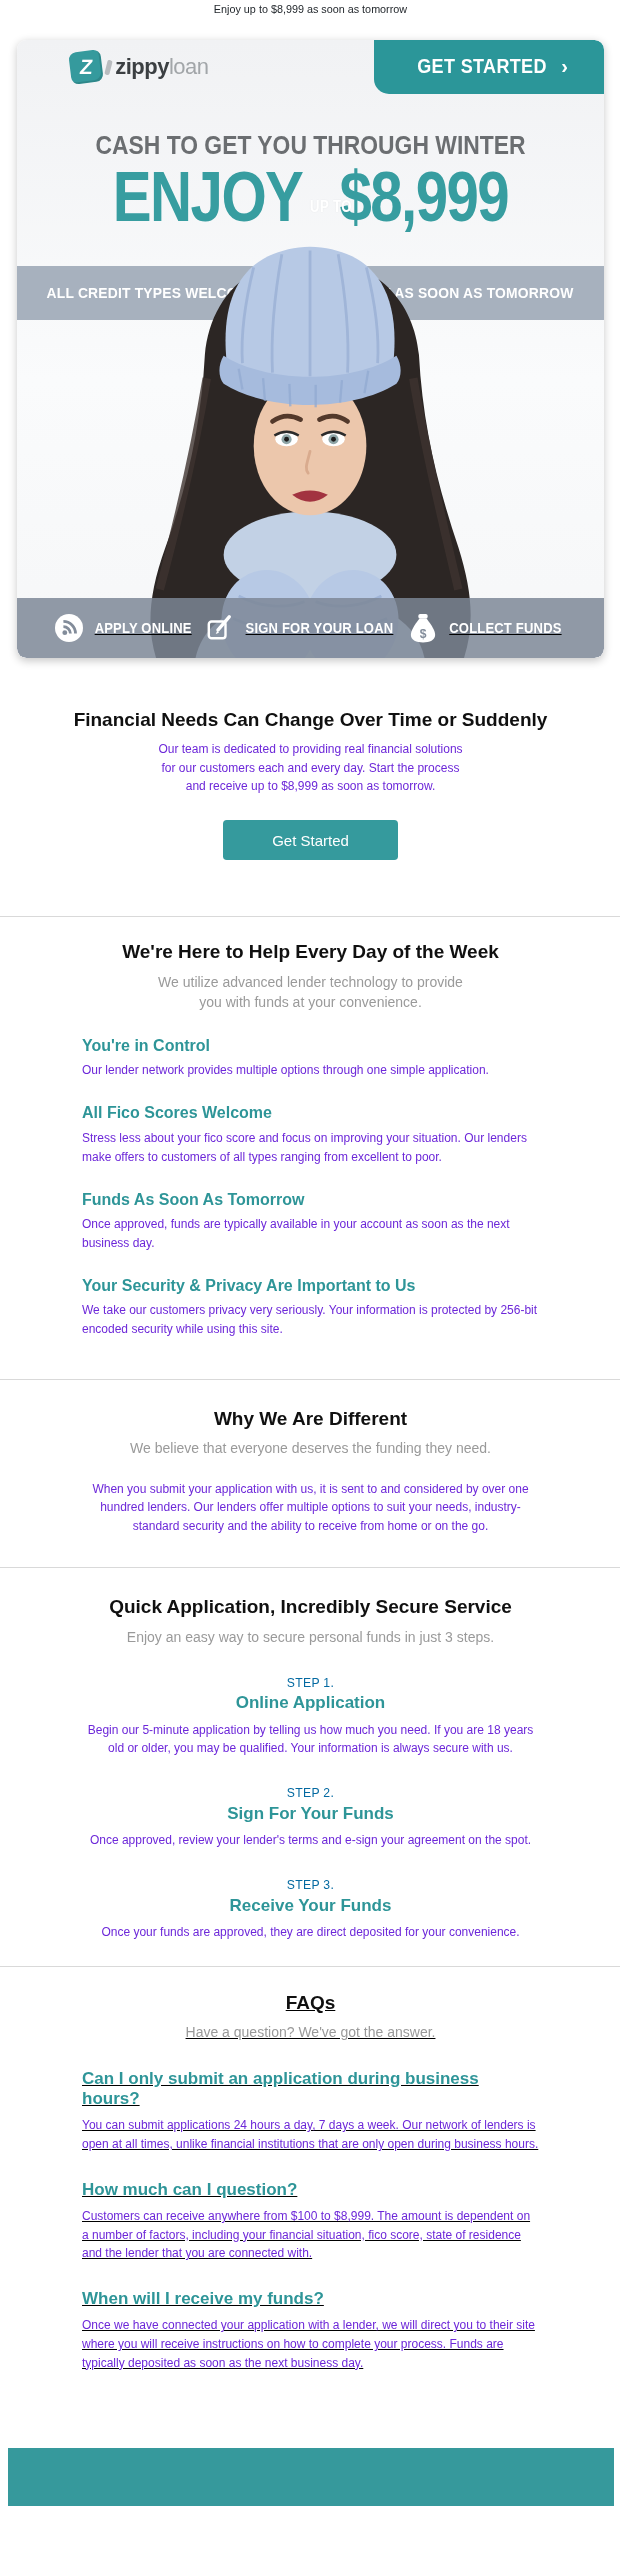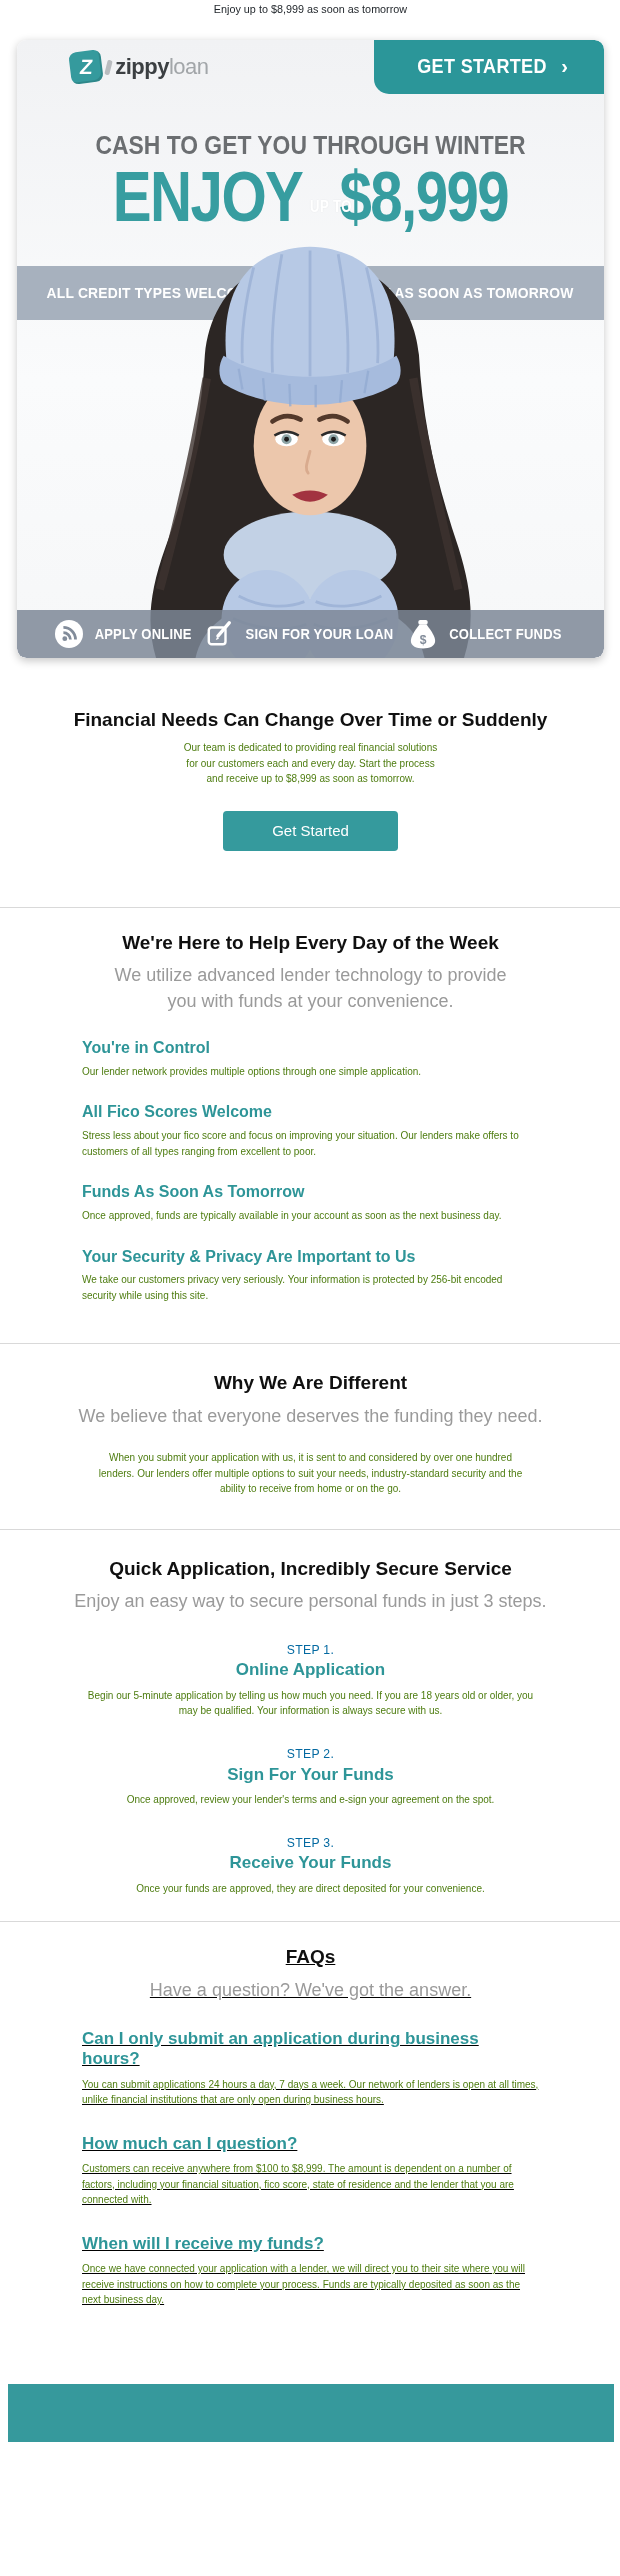--- a/index.html
+++ b/index.html
@@ -32,31 +32,31 @@
     letter-spacing:0;transform:scaleX(.88);transform-origin:center;white-space:nowrap;}
   .hero-bigline{margin-top:1.9px;display:flex;align-items:center;justify-content:center;
     transform:scaleX(.82);transform-origin:center;white-space:nowrap;position:relative;z-index:4;}
   .hero-bigline .big{font-weight:bold;font-size:71px;line-height:.95;color:#379da0;letter-spacing:-1.9px;}
   .hero-bigline .upto{font-weight:bold;font-size:16px;color:#fff;margin:20.7px -15px 0 9.4px;z-index:5;
     letter-spacing:0.5px;text-shadow:0 0 1.9px rgba(0,0,0,.08);}
   .hero-band{position:absolute;left:0;top:226px;width:587px;height:54px;background:rgba(160,170,184,.92);
     z-index:1;display:flex;align-items:center;justify-content:space-between;padding:0 24.4px;box-sizing:border-box;}
   .hero-band .band-txt{color:#fff;font-weight:bold;font-size:14.6px;letter-spacing:0.2px;transform:scaleX(.95);}
   .hero-photo{position:absolute;left:0;top:188px;width:587px;height:430px;z-index:2;pointer-events:none;}
-  .hero-bar{position:absolute;left:0;bottom:0;width:587px;height:48px;background:rgba(124,135,150,.84);
+  .hero-bar{position:absolute;left:0;bottom:0;width:587px;height:60px;background:rgba(124,135,150,.84);
     z-index:3;border-radius:0 0 9.4px 9.4px;display:flex;align-items:center;justify-content:space-evenly;
-    padding:0 28px;box-sizing:border-box;}
+    padding:0 28px;box-sizing:border-box;text-decoration:underline;}
   .bar-item{display:flex;align-items:center;gap:8.5px;}
   .bar-item .lbl{color:#fff;font-weight:bold;font-size:14px;letter-spacing:0.2px;transform:scaleX(.93);white-space:nowrap;}
 
   
   .sec{text-align:center;}
   .sec-title{font-size:19px;font-weight:bold;color:#101010;margin:0 0 9.4px;}
-  .sec-sub{font-size:18px;color:#9a9a9a;line-height:1.42;margin:0;}
-  .body-text{font-size:10px;color:#4d7c0f;line-height:1.55;margin:0;}
+  .sec-sub{font-size:14px;color:#9a9a9a;line-height:1.42;margin:0;}
+  .body-text{font-size:12px;color:#6d28d9;line-height:1.55;margin:0;}
   .col{width:457px;margin:12px auto;text-align:left;}
   .tealhead{color:#2e9598;font-weight:bold;font-size:16px;margin:24.4px 0 6.6px;}
   .qhead{color:#2e9598;font-weight:bold;font-size:17px;margin:26px 0 7.5px;}
   .divider{border:none;border-top:0.9px solid #d9d9d9;margin:0;}
 
   .intro{margin-top:51px;}
   .intro .body-text{margin-top:9.4px;}
   .intro-btn{margin-top:24.4px;background:#359a9d;color:#fff;border:none;border-radius:3.8px;
     font-family:inherit;font-size:15px;padding:11.3px 49px;cursor:pointer;}
 

